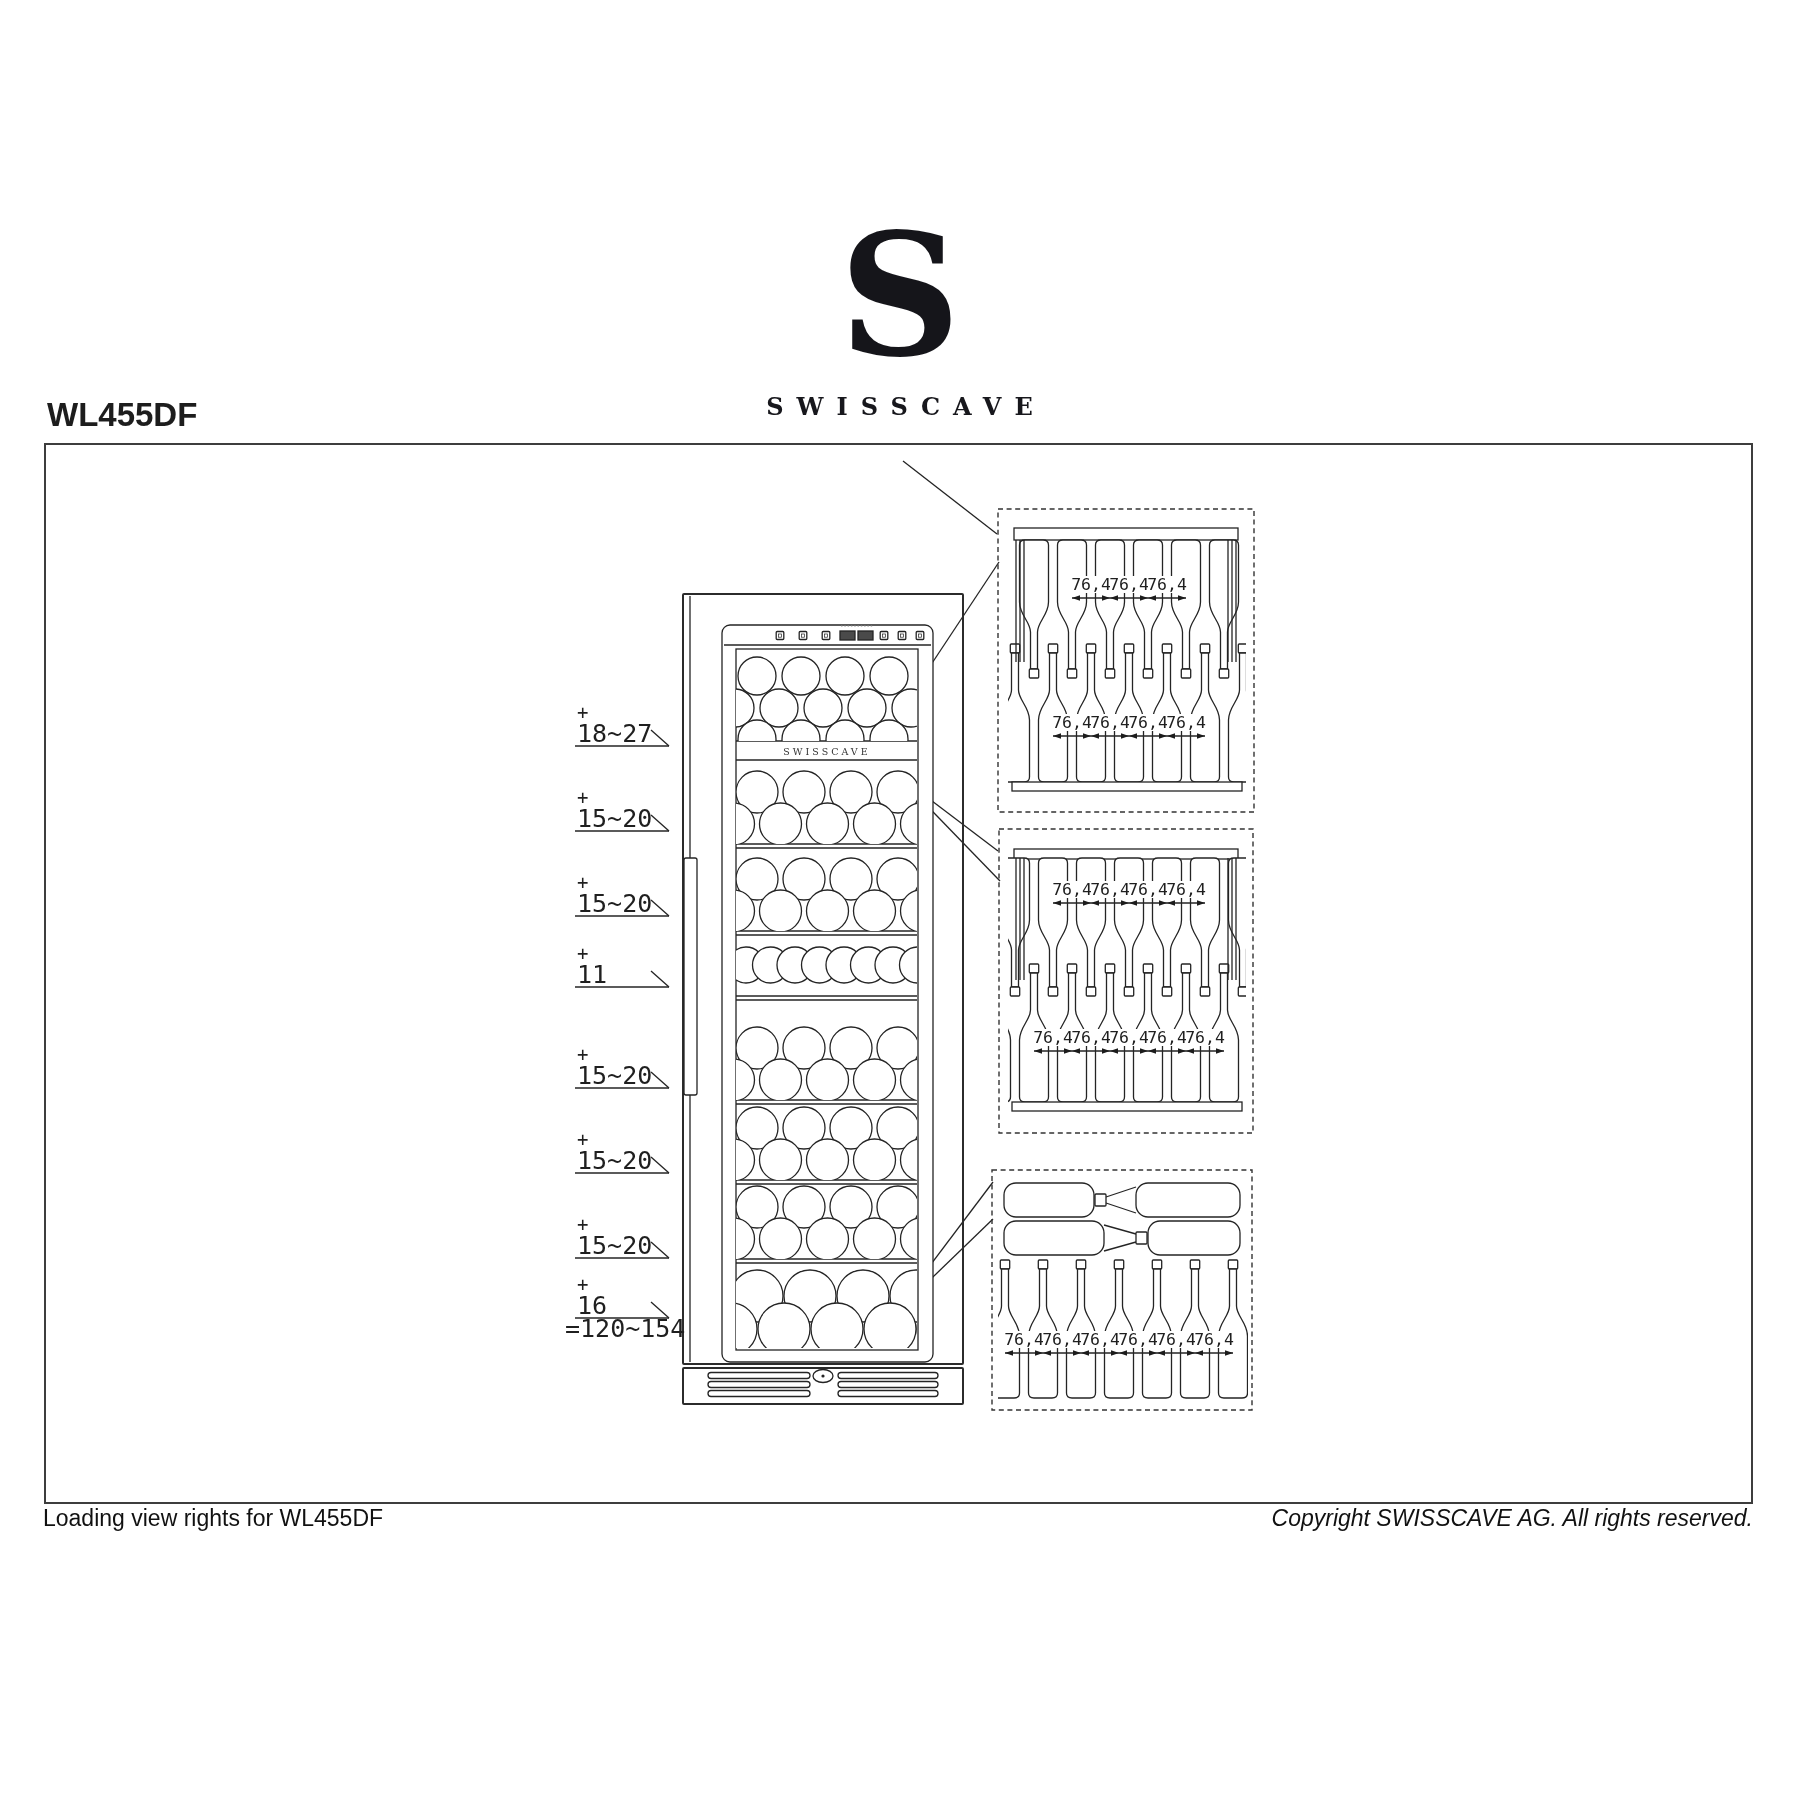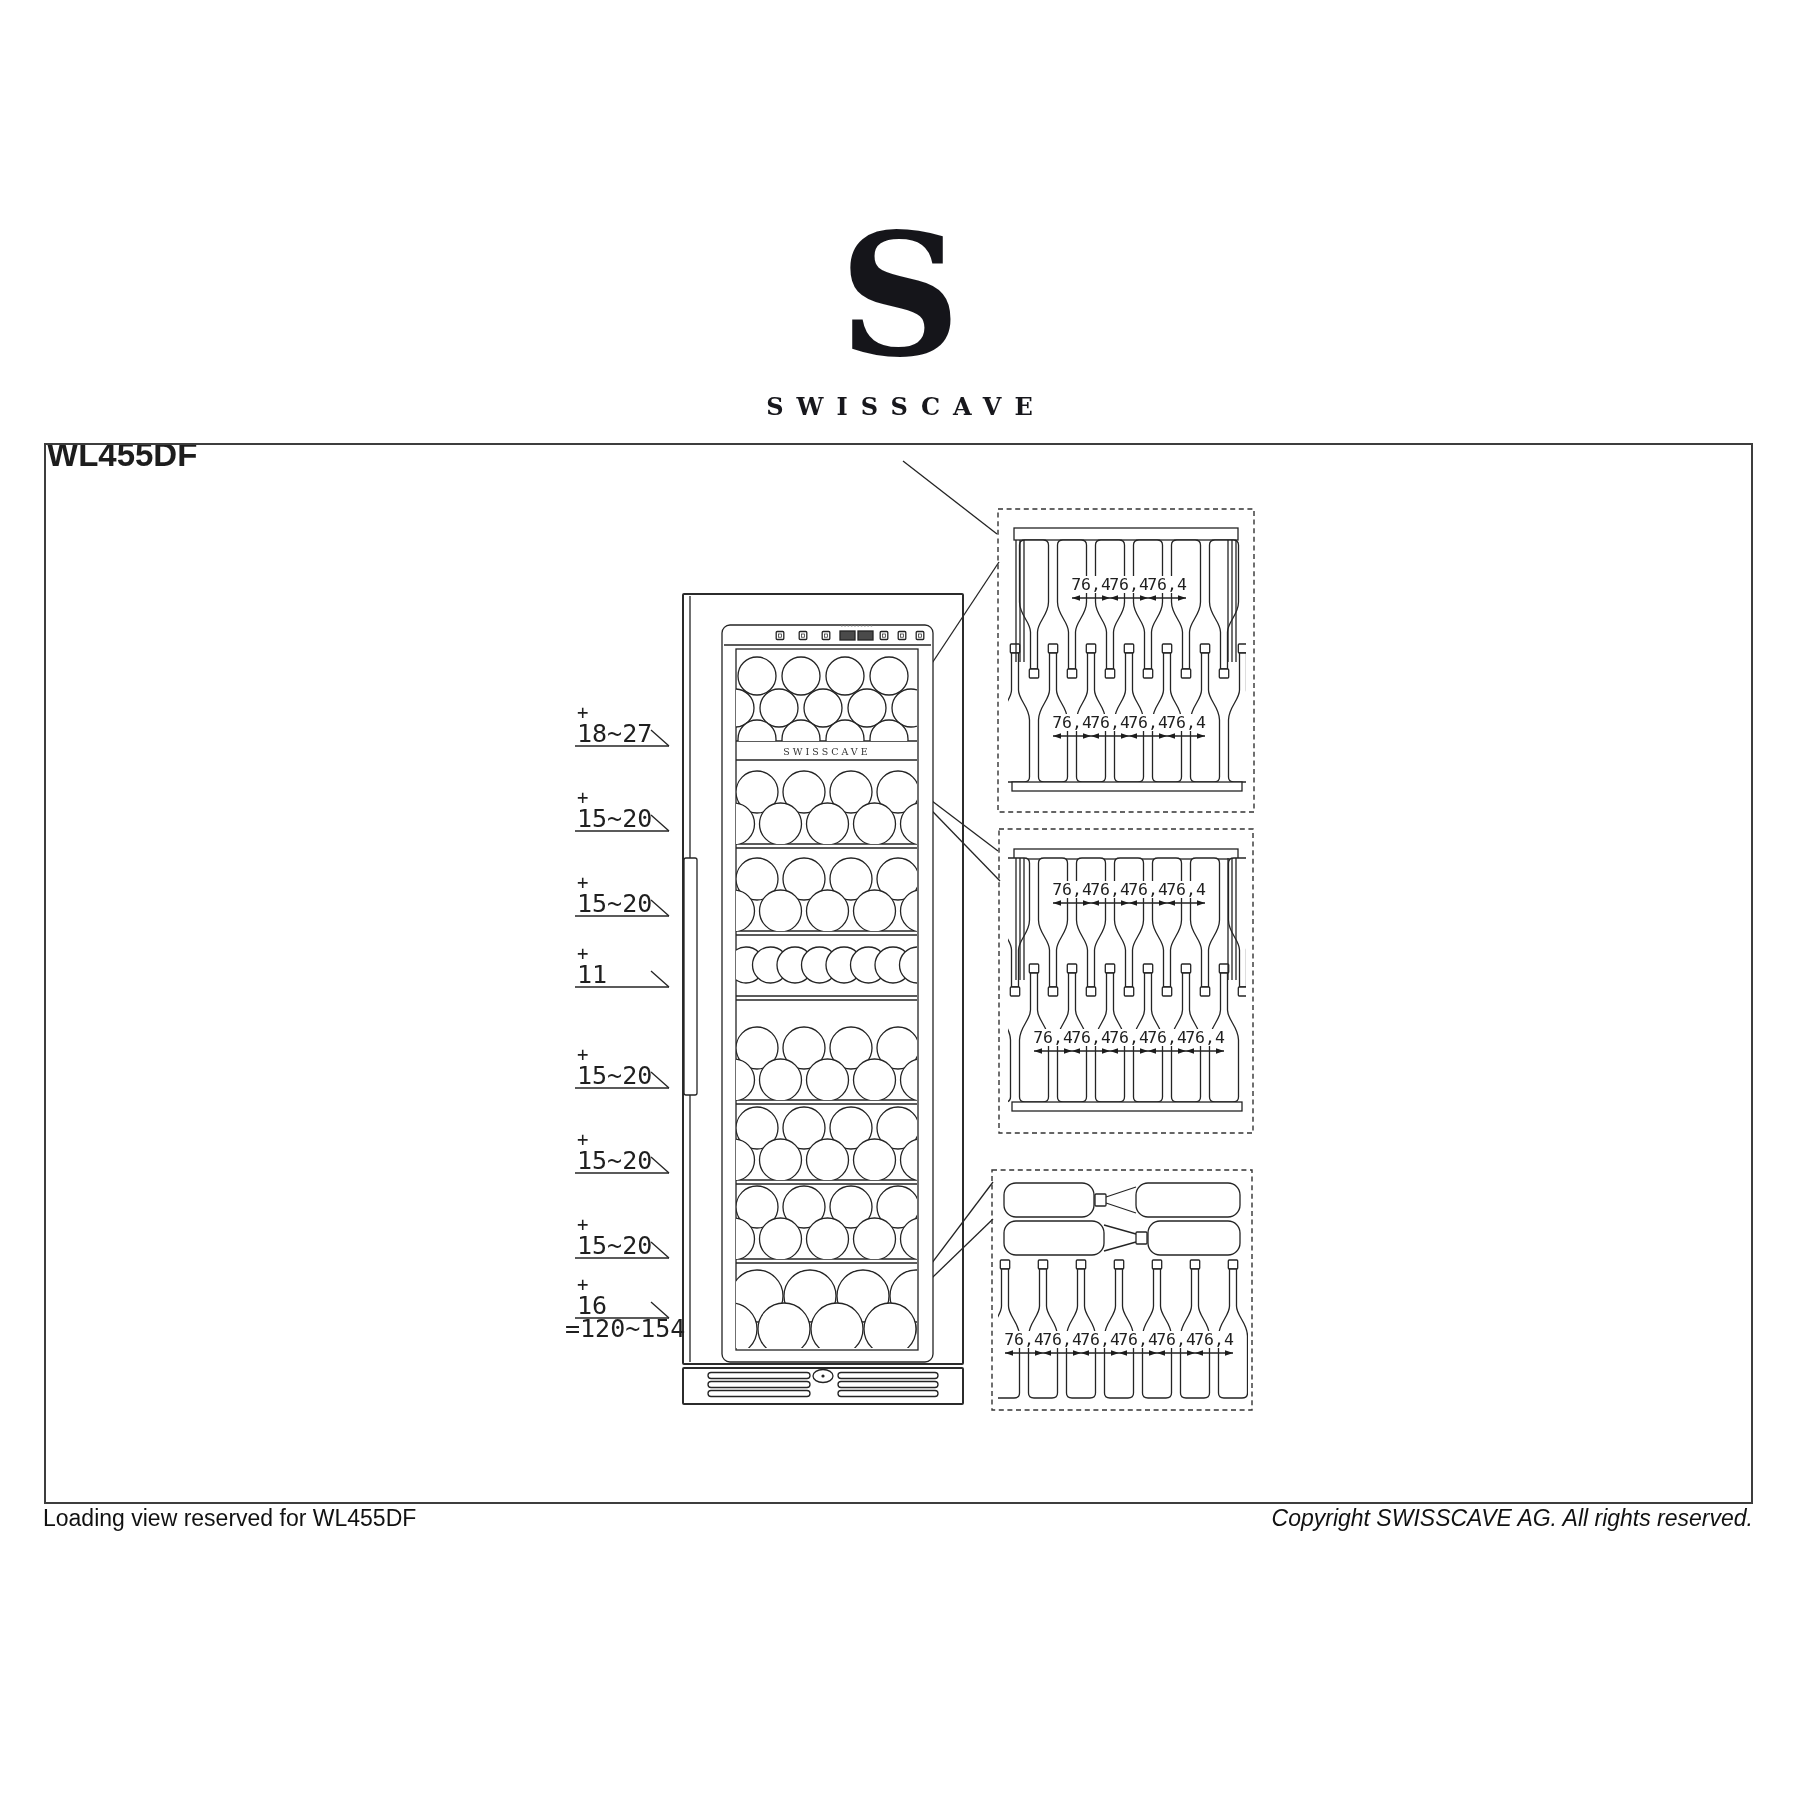--- a/index.html
+++ b/index.html
@@ -3,21 +3,21 @@
 <meta charset="utf-8">
 <style>
   html,body{margin:0;padding:0;}
   body{position:relative;width:1800px;height:1800px;background:#ffffff;overflow:hidden;
        font-family:"Liberation Sans",sans-serif;color:#1c1c1c;}
   .abs{position:absolute;}
   #logo-mark{left:900px;top:212px;transform:translateX(-50%);
              font-family:"DejaVu Serif",serif;font-weight:bold;font-size:168px;line-height:1;color:#15151a;}
   #logo-wordmark{left:906px;top:392px;transform:translateX(-50%);
              font-family:"DejaVu Serif",serif;font-weight:bold;font-size:24px;letter-spacing:13px;color:#17171c;}
-  #page-title{left:47px;top:396px;font-size:33px;font-weight:700;color:#1d1d1d;margin-top:40px;}
+  #page-title{left:47px;top:396px;font-size:33px;font-weight:700;color:#1d1d1d;}
   #footer-left{left:43px;top:1505px;font-size:23px;color:#111;}
   #footer-right{right:47px;top:1505px;font-size:23px;color:#111;font-style:italic;}
   svg#drawing{position:absolute;left:0;top:0;}
   svg .ln{stroke:#242424;fill:none;stroke-width:1.3px;}
   svg .ln2{stroke:#2b2b2b;fill:none;stroke-width:2px;}
   svg .wfill{fill:#ffffff;stroke:#242424;stroke-width:1.3px;}
   svg .dash{fill:none;stroke:#333;stroke-width:1.4px;stroke-dasharray:5 3.6;}
   svg text{fill:#1f1f1f;}
   svg text.dim{font-family:"DejaVu Sans Mono",monospace;font-size:16.5px;text-anchor:middle;}
   svg text.zone{font-family:"DejaVu Sans Mono",monospace;font-size:25px;}
@@ -454,14 +454,14 @@
         <polygon points="1195,1353 1187,1350.3 1187,1355.7" fill="#1c1c1c"></polygon>
         <rect x="1195" y="1331" width="38" height="17" class="ln" style="fill:#fff;stroke:none"></rect>
         <text x="1214" y="1345" class="dim">76,4</text>
         <polygon points="1195,1353 1203,1350.3 1203,1355.7" fill="#1c1c1c"></polygon>
         <polygon points="1233,1353 1225,1350.3 1225,1355.7" fill="#1c1c1c"></polygon>
       </g>
     </g>
   <text class="brand" x="827" y="755">SWISSCAVE</text>
 </svg>
 
-<div class="abs" id="footer-left">Loading view reserved for WL455DF</div>
+<div class="abs" id="footer-left">Loading view rights for WL455DF</div>
 <div class="abs" id="footer-right">Copyright SWISSCAVE AG. All rights reserved.</div>
 
 </body></html>

